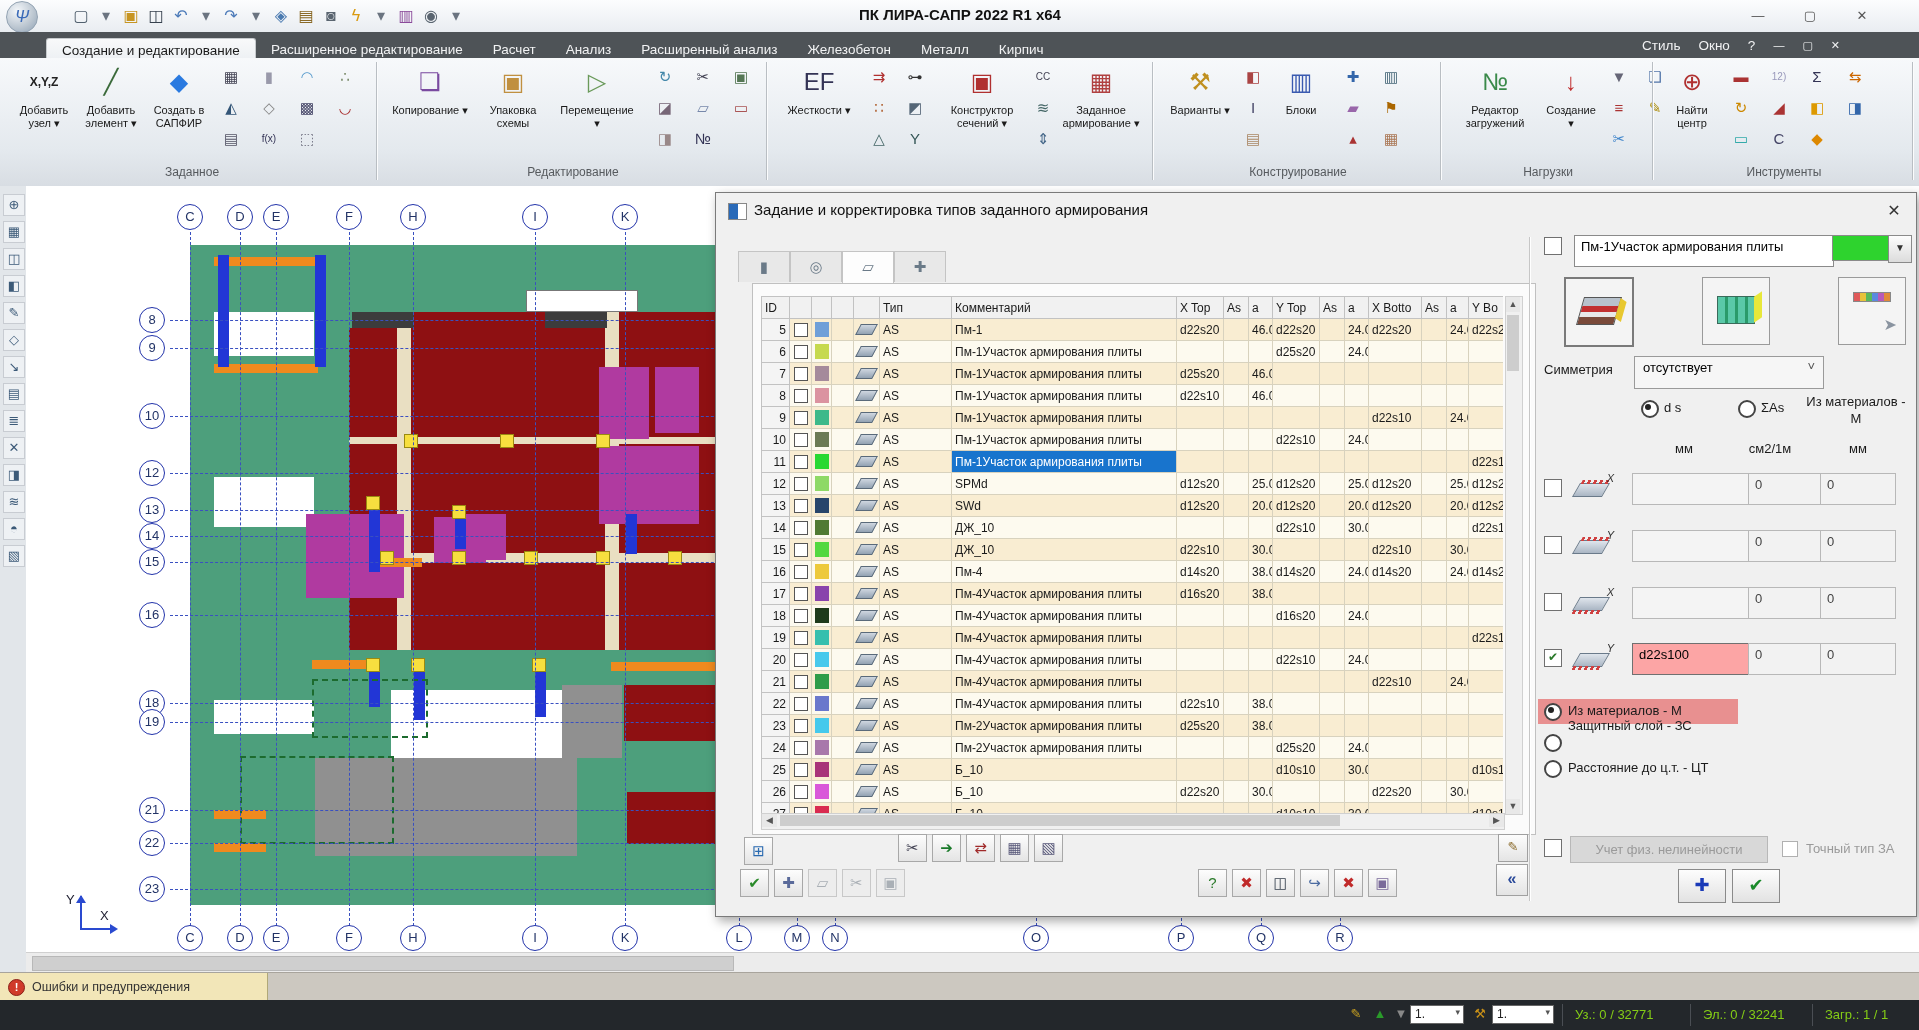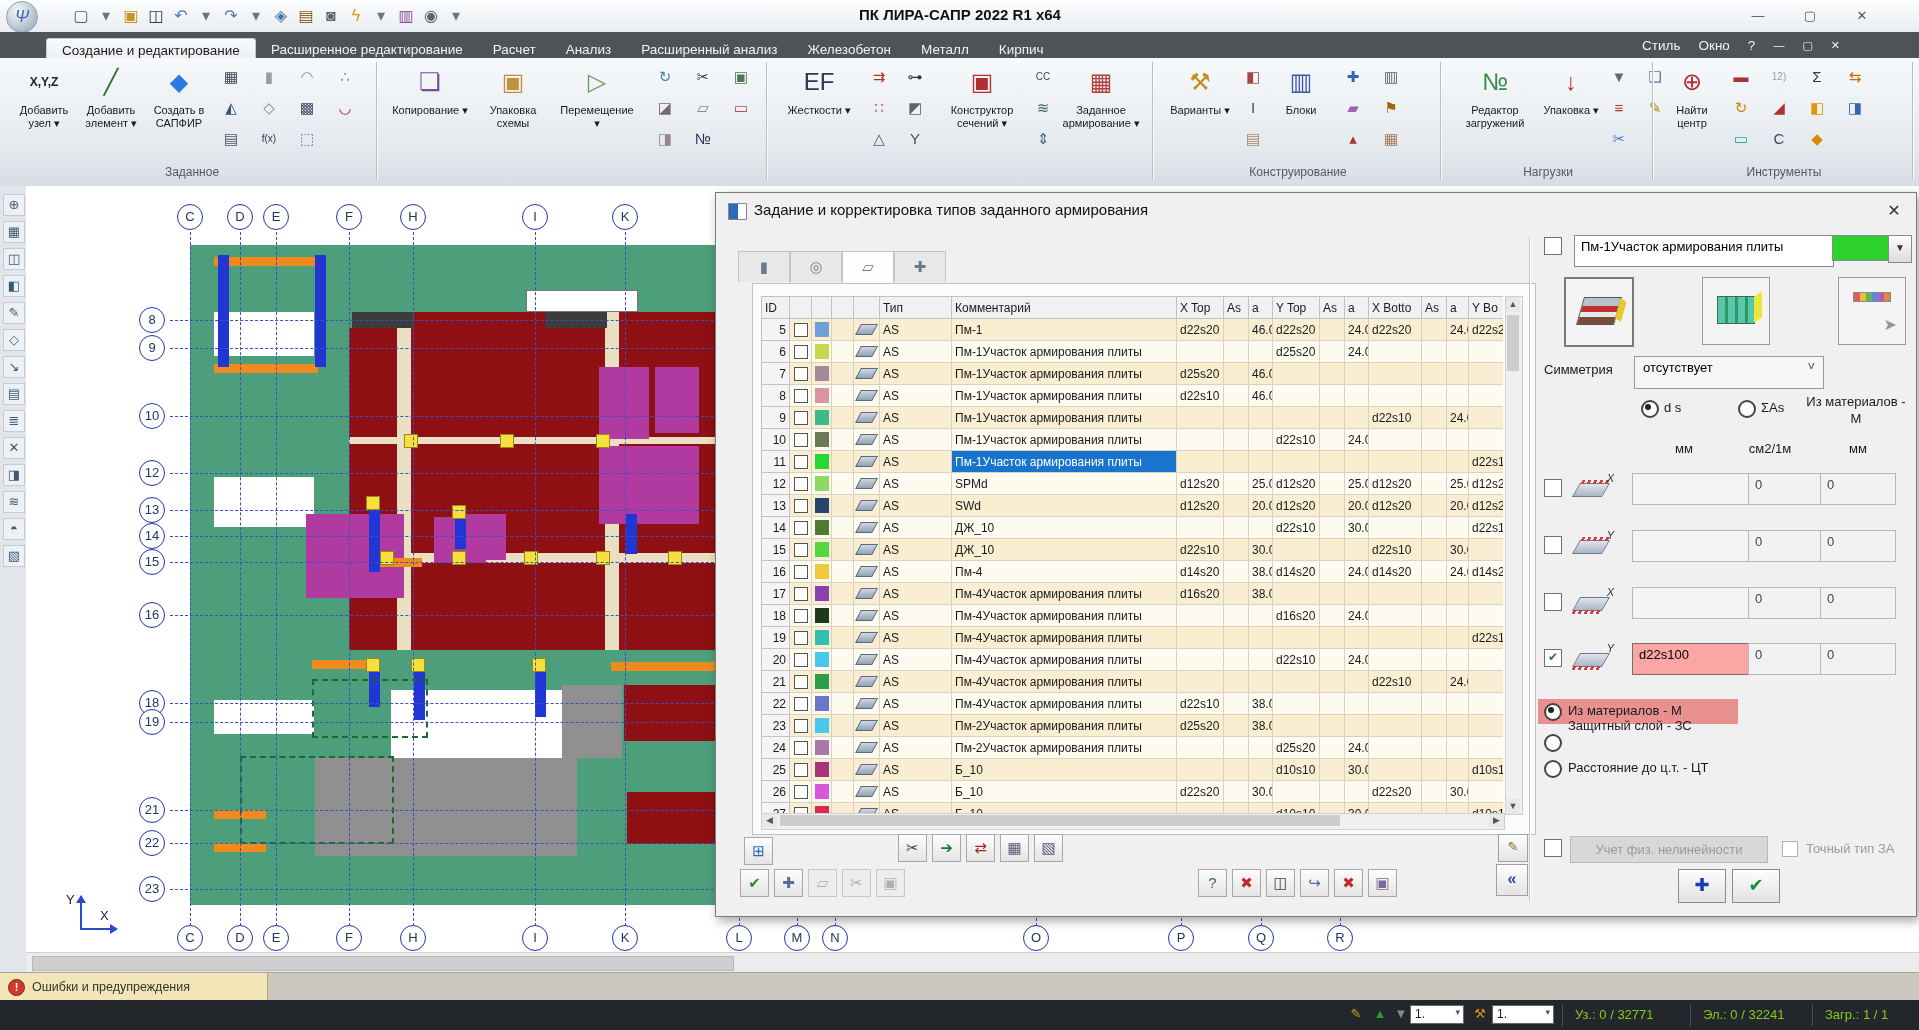--- a/index.html
+++ b/index.html
@@ -223,20 +223,21 @@
       <div class="rbig-lb">Перемещение ▾</div>
     </div>
     <div class="rsm" style="left: 652px; top: 6px; color: rgb(68, 136, 170); font-size: 15px;">↻</div>
     <div class="rsm" style="left: 690px; top: 6px; color: rgb(68, 68, 85); font-size: 15px;">✂</div>
     <div class="rsm" style="left: 728px; top: 6px; color: rgb(85, 119, 85); font-size: 15px;">▣</div>
     <div class="rsm" style="left: 652px; top: 37px; color: rgb(119, 102, 119); font-size: 15px;">◪</div>
     <div class="rsm" style="left: 690px; top: 37px; color: rgb(119, 136, 170); font-size: 15px;">▱</div>
     <div class="rsm" style="left: 728px; top: 37px; color: rgb(170, 85, 85); font-size: 15px;">▭</div>
     <div class="rsm" style="left: 652px; top: 68px; color: rgb(153, 136, 136); font-size: 15px;">◨</div>
     <div class="rsm" style="left: 690px; top: 68px; color: rgb(51, 51, 85); font-size: 15px;">№</div>
+    <div class="rglabel" style="left: 380px; width: 386px;">Редактирование</div>
     <div class="rsep" style="left: 766px;"></div>
     <div class="rbig" style="left: 778px; width: 82px;">
       <div class="rbig-ic" style="color: rgb(51, 51, 85); font-size: 24px; font-weight: normal;">EF</div>
       <div class="rbig-lb">Жесткости ▾</div>
     </div>
     <div class="rbig" style="left: 938px; width: 88px;">
       <div class="rbig-ic" style="color: rgb(176, 48, 48); font-size: 24px; font-weight: normal;">▣</div>
       <div class="rbig-lb">Конструктор
 сечений ▾</div>
     </div>
@@ -274,21 +275,21 @@
     <div class="rsm" style="left: 1378px; top: 68px; color: rgb(170, 119, 85); font-size: 15px;">▦</div>
     <div class="rglabel" style="left: 1156px; width: 284px;">Конструирование</div>
     <div class="rsep" style="left: 1440px;"></div>
     <div class="rbig" style="left: 1452px; width: 86px;">
       <div class="rbig-ic" style="color: rgb(58, 138, 74); font-size: 24px; font-weight: normal;">№</div>
       <div class="rbig-lb">Редактор
 загружений</div>
     </div>
     <div class="rbig" style="left: 1542px; width: 58px;">
       <div class="rbig-ic" style="color: rgb(192, 48, 48); font-size: 24px; font-weight: normal;">↓</div>
-      <div class="rbig-lb">Упаковка ▾</div>
+      <div class="rbig-lb">Создание ▾</div>
     </div>
     <div class="rsm" style="left: 1606px; top: 6px; color: rgb(102, 102, 119); font-size: 15px;">▼</div>
     <div class="rsm" style="left: 1642px; top: 6px; color: rgb(85, 119, 170); font-size: 15px;">❏</div>
     <div class="rsm" style="left: 1606px; top: 37px; color: rgb(170, 51, 51); font-size: 15px;">≡</div>
     <div class="rsm" style="left: 1642px; top: 37px; color: rgb(170, 136, 0); font-size: 15px;">✎</div>
     <div class="rsm" style="left: 1606px; top: 68px; color: rgb(68, 136, 204); font-size: 15px;">✂</div>
     <div class="rglabel" style="left: 1444px; width: 208px;">Нагрузки</div>
     <div class="rsep" style="left: 1652px;"></div>
     <div class="rbig" style="left: 1662px; width: 60px;">
       <div class="rbig-ic" style="color: rgb(176, 48, 48); font-size: 24px; font-weight: normal;">⊕</div>

